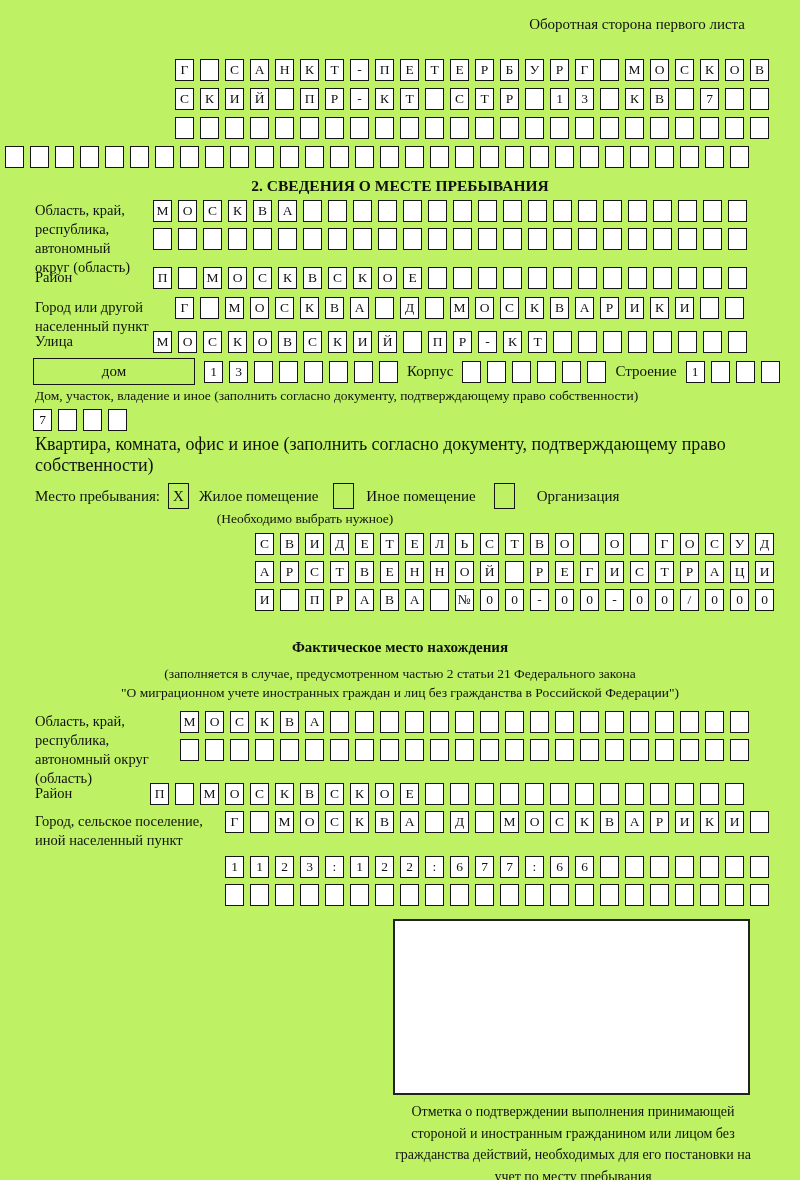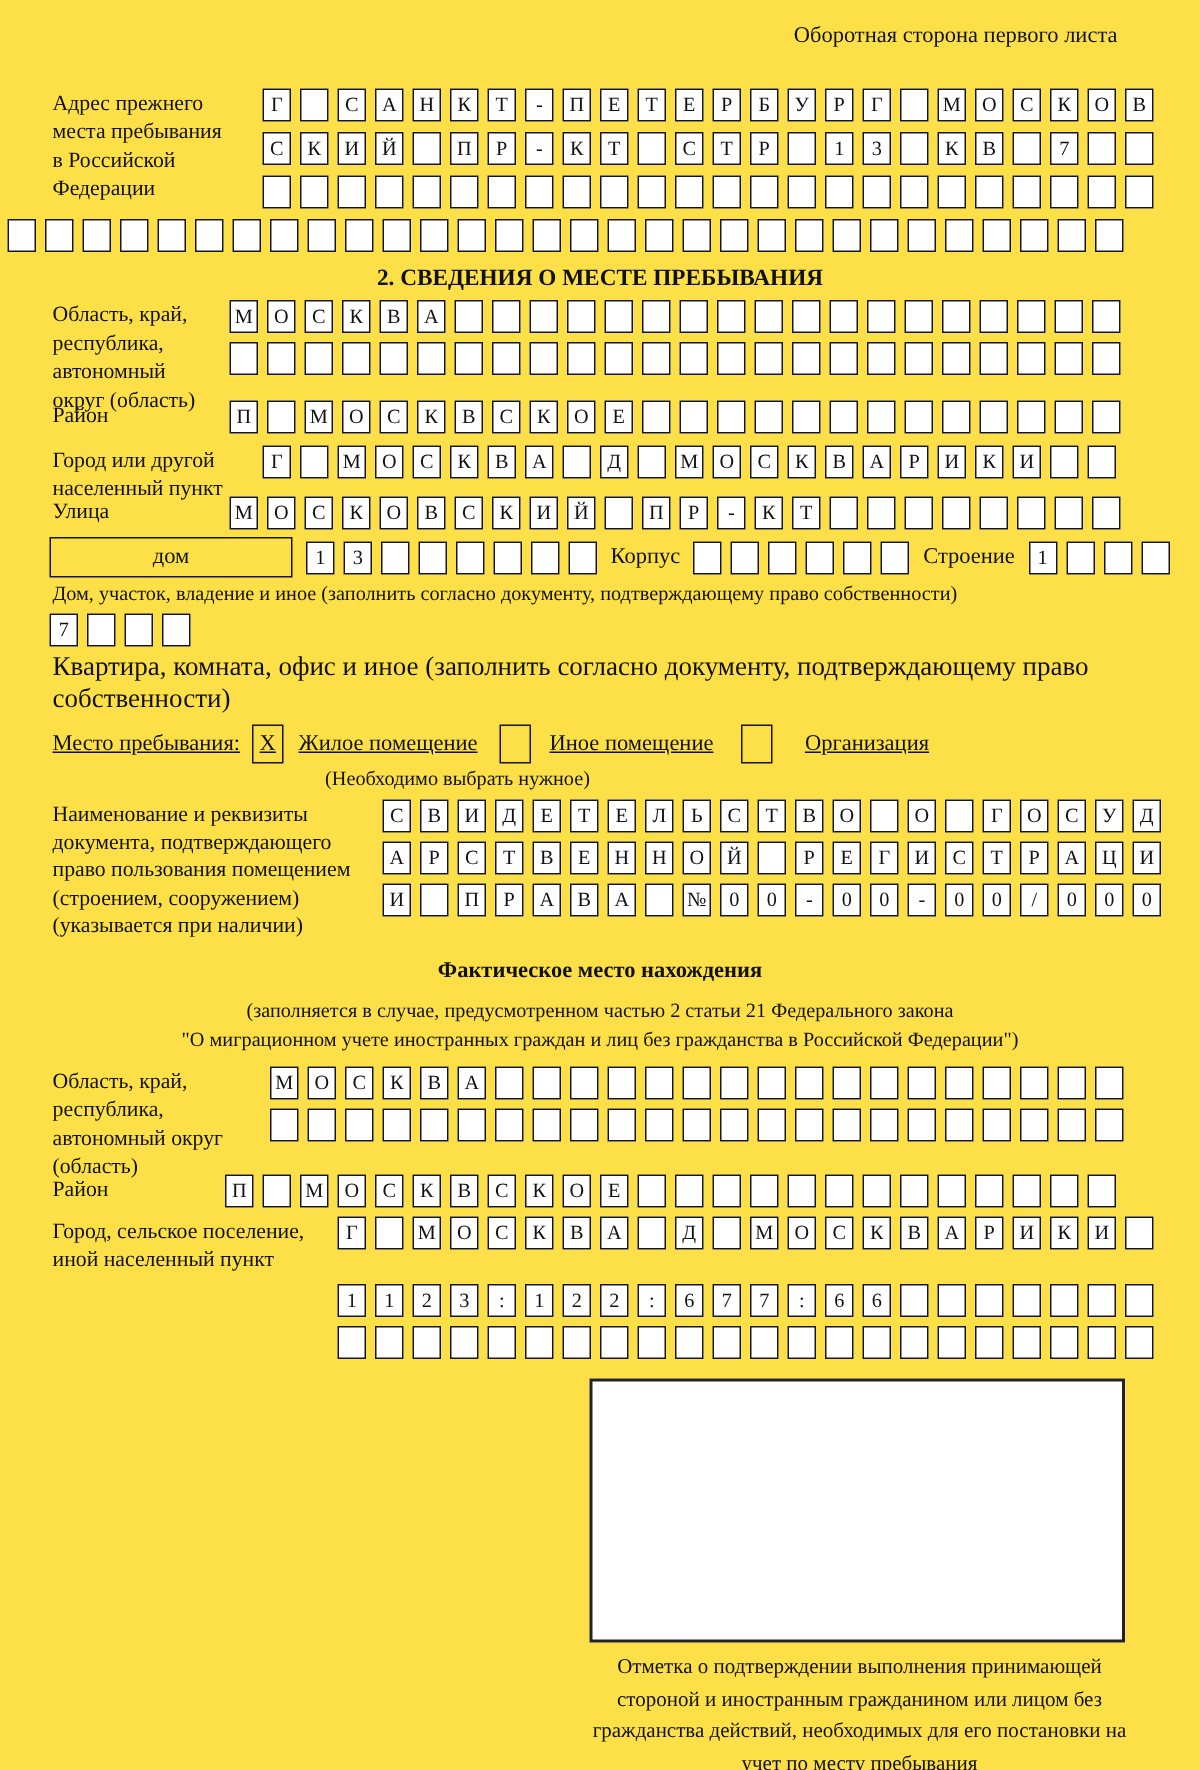--- a/index.html
+++ b/index.html
@@ -1,18 +1,18 @@
 <!DOCTYPE html>
 <html><head>
 <meta charset="utf-8">
 <style>
   * { margin:0; padding:0; box-sizing:border-box; }
   html,body { background:#888; }
   .page {
-    width:800px; height:1180px; background:#fde047; color:#111;
+    width:800px; height:1180px; background:#bef264; color:#111;
     font-family:"Liberation Serif","DejaVu Serif",serif;
     position:relative; margin:0 auto; overflow:hidden; padding-top:16px;
   }
   .head-note { text-align:right; padding-right:55px; font-size:15px; }
   .frow { position:relative; margin-left:35px; display:flex; }
   .flabel { position:absolute; left:0; top:1px; font-size:14.5px; line-height:19px; }
   .cells { display:flex; gap:6px; flex:none; }
   .rows { display:flex; flex-direction:column; gap:6px; }
   .cell {
     width:19px; height:22px; border:1.6px solid #161616; flex:none;
@@ -23,34 +23,33 @@
   .sec-title { text-align:center; font-weight:bold; font-size:15.5px; }
   .label-box {
     border:1.8px solid #161616; height:27px; display:flex; flex:none;
     align-items:center; justify-content:center; font-size:15px;
   }
   .inline-lbl { font-size:15px; line-height:27px; flex:none; }
   .chk {
     width:21px; height:26px; border:1.8px solid #161616; flex:none;
     display:inline-flex; align-items:center; justify-content:center; font-size:15px;
   }
-  .mesto-row { display:flex; align-items:center; margin-left:35px; font-size:15px;text-decoration:underline; }
+  .mesto-row { display:flex; align-items:center; margin-left:35px; font-size:15px; }
   .stamp-col { margin-left:393px; width:360px; }
   .stamp-box { width:357px; height:176px; border:2px solid #222; background:#fff; }
   .stamp-caption { font-size:14px; line-height:21.5px; text-align:center; margin-top:6px; }
 </style>
 </head>
 <body>
 
 <div class="page">
 
   <div class="head-note">Оборотная сторона первого листа</div>
 
   <div class="frow" style="margin-top:26px;">
-    <div class="flabel" style="width:122px;">Адрес прежнего места пребывания в Российской Федерации</div>
     <div class="rows" style="margin-left:140px; gap:7px;">
       <div class="cells">
           <span class="cell">Г</span>
           <span class="cell"></span>
           <span class="cell">С</span>
           <span class="cell">А</span>
           <span class="cell">Н</span>
           <span class="cell">К</span>
           <span class="cell">Т</span>
           <span class="cell">-</span>
@@ -355,21 +354,20 @@
     <span class="chk" style="margin-left:8px;">X</span>
     <span style="margin-left:10px;">Жилое помещение</span>
     <span class="chk" style="margin-left:15px;"></span>
     <span style="margin-left:12px;">Иное помещение</span>
     <span class="chk" style="margin-left:18px;"></span>
     <span style="margin-left:22px;">Организация</span>
   </div>
   <div style="margin-left:175px; width:260px; text-align:center; font-size:13.5px; margin-top:2px;">(Необходимо выбрать нужное)</div>
 
   <div class="frow" style="margin-top:6px;">
-    <div class="flabel" style="width:215px; line-height:18.5px;">Наименование и реквизиты документа, подтверждающего право пользования помещением (строением, сооружением) (указывается при наличии)</div>
     <div class="rows" style="margin-left:220px;">
       <div class="cells">
           <span class="cell">С</span>
           <span class="cell">В</span>
           <span class="cell">И</span>
           <span class="cell">Д</span>
           <span class="cell">Е</span>
           <span class="cell">Т</span>
           <span class="cell">Е</span>
           <span class="cell">Л</span>

